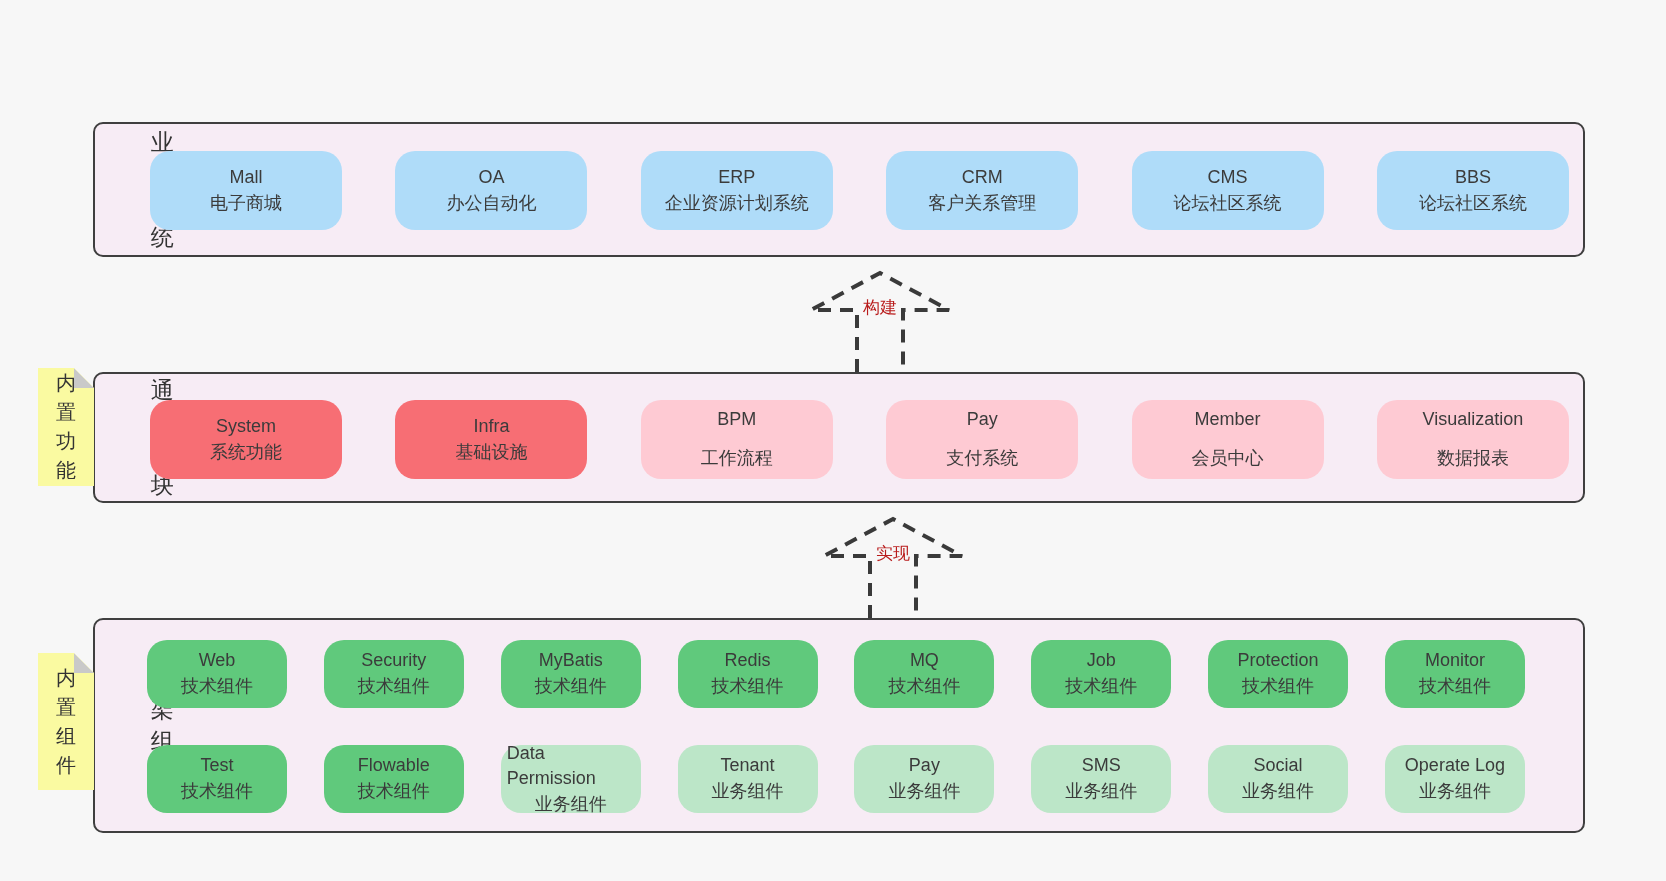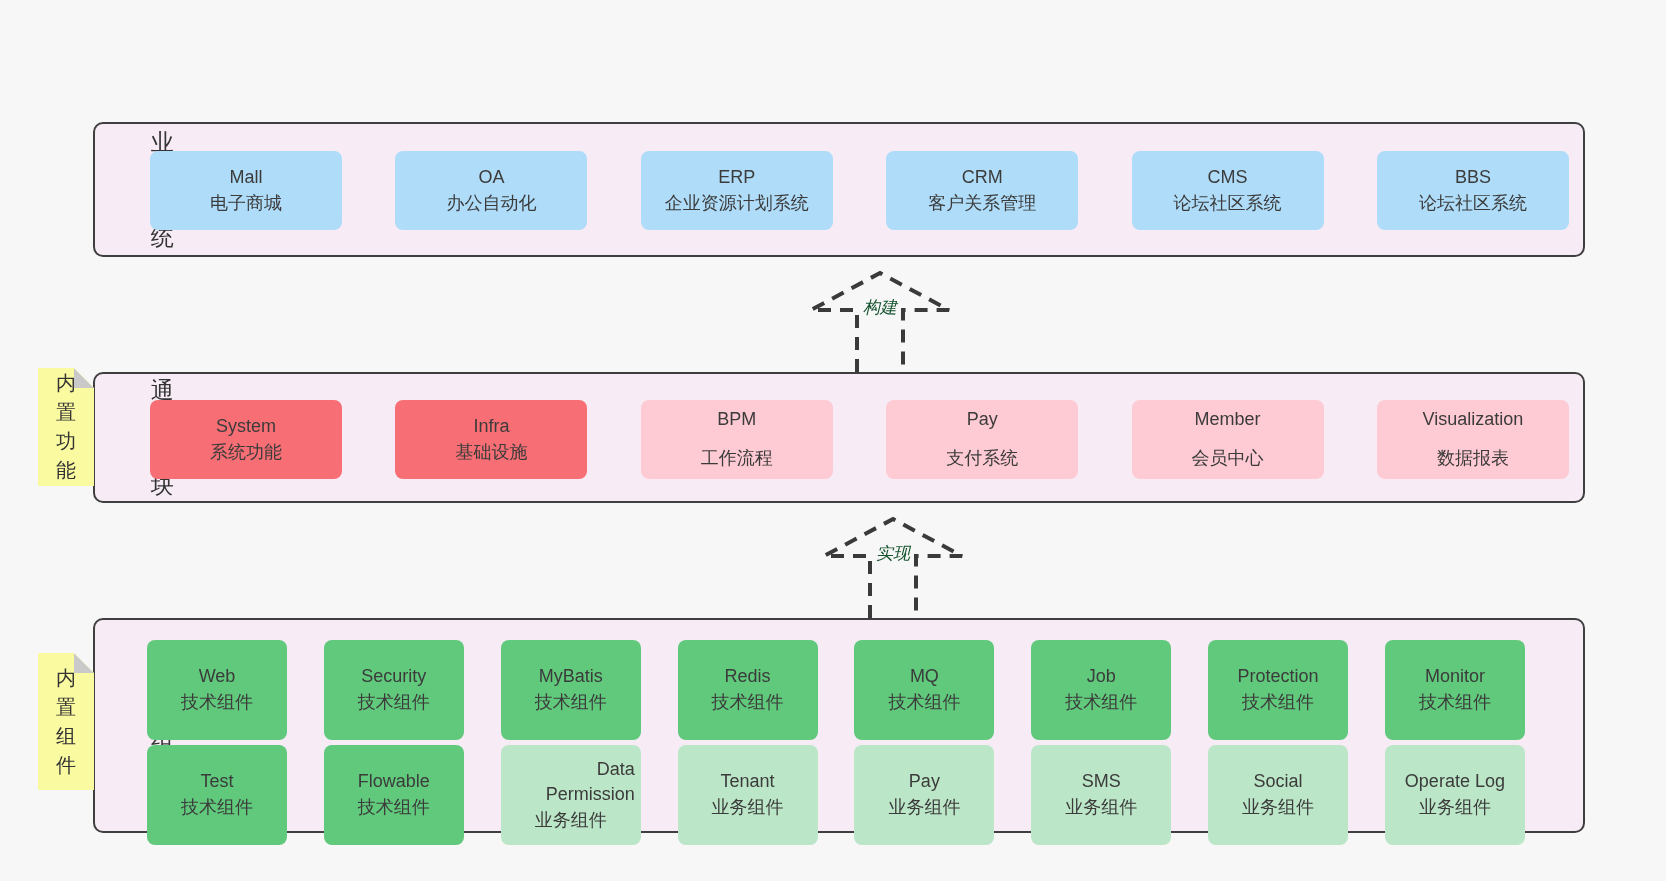--- a/index.html
+++ b/index.html
@@ -32,26 +32,26 @@
     position:absolute;left:16px;top:50%;transform:translateY(-50%);
     width:1.15em;word-break:break-all;text-align:center;
     font-size:23px;line-height:1.38;color:#333;margin-left:38px;
   }
   .box-row{
     position:absolute;display:flex;justify-content:space-between;align-items:stretch;
   }
   .row6{left:55px;right:14px;}
   .row8{left:52px;right:58px;}
   .box{
-    border-radius:8px;display:flex;flex-direction:column;justify-content:center;
-    align-items:center;text-align:right;line-height:1.42;box-sizing:border-box;
+    border-radius:20px;display:flex;flex-direction:column;justify-content:center;
+    align-items:center;text-align:left;line-height:1.42;box-sizing:border-box;
     padding:4px 6px;
   }
   .row6 .box{width:192px;height:79px;}
-  .row8 .box{width:140px;height:100px;}
+  .row8 .box{width:140px;height:68px;}
   .box-name,.box-desc{font-size:18px;color:var(--text);}
   .blue{background:var(--blue);}
   .red{background:var(--red);}
   .pink{background:var(--pink);gap:13px;}
   .green{background:var(--green);}
   .lightgreen{background:var(--lightgreen);}
   .note{
     position:absolute;left:38px;width:56px;background:var(--yellow);
     clip-path:polygon(0 0, calc(100% - 20px) 0, 100% 20px, 100% 100%, 0 100%);
     z-index:3;
@@ -63,21 +63,21 @@
   }
   .note-text{
     position:absolute;left:50%;top:50%;transform:translate(-50%,-50%);
     width:1.15em;word-break:break-all;text-align:center;
     font-size:20px;line-height:1.45;color:#333;
   }
   .connector{position:absolute;width:150px;height:102px;}
   .connector svg{display:block;width:150px;height:102px;}
   .arrow-label{
     position:absolute;left:50%;transform:translateX(-50%);top:26px;
-    background:var(--bg);padding:0 3px;font-size:17px;color:#14532d;white-space:nowrap;font-style:italic;
+    background:var(--bg);padding:0 3px;font-size:17px;color:#b91c1c;white-space:nowrap;
   }
 </style>
 </head>
 <body>
 
 <div class="canvas">
 
   <section class="panel" style="top:122px;height:135px;">
     <div class="vlabel">业务系统</div>
     <div class="box-row row6" style="top:27px;">

